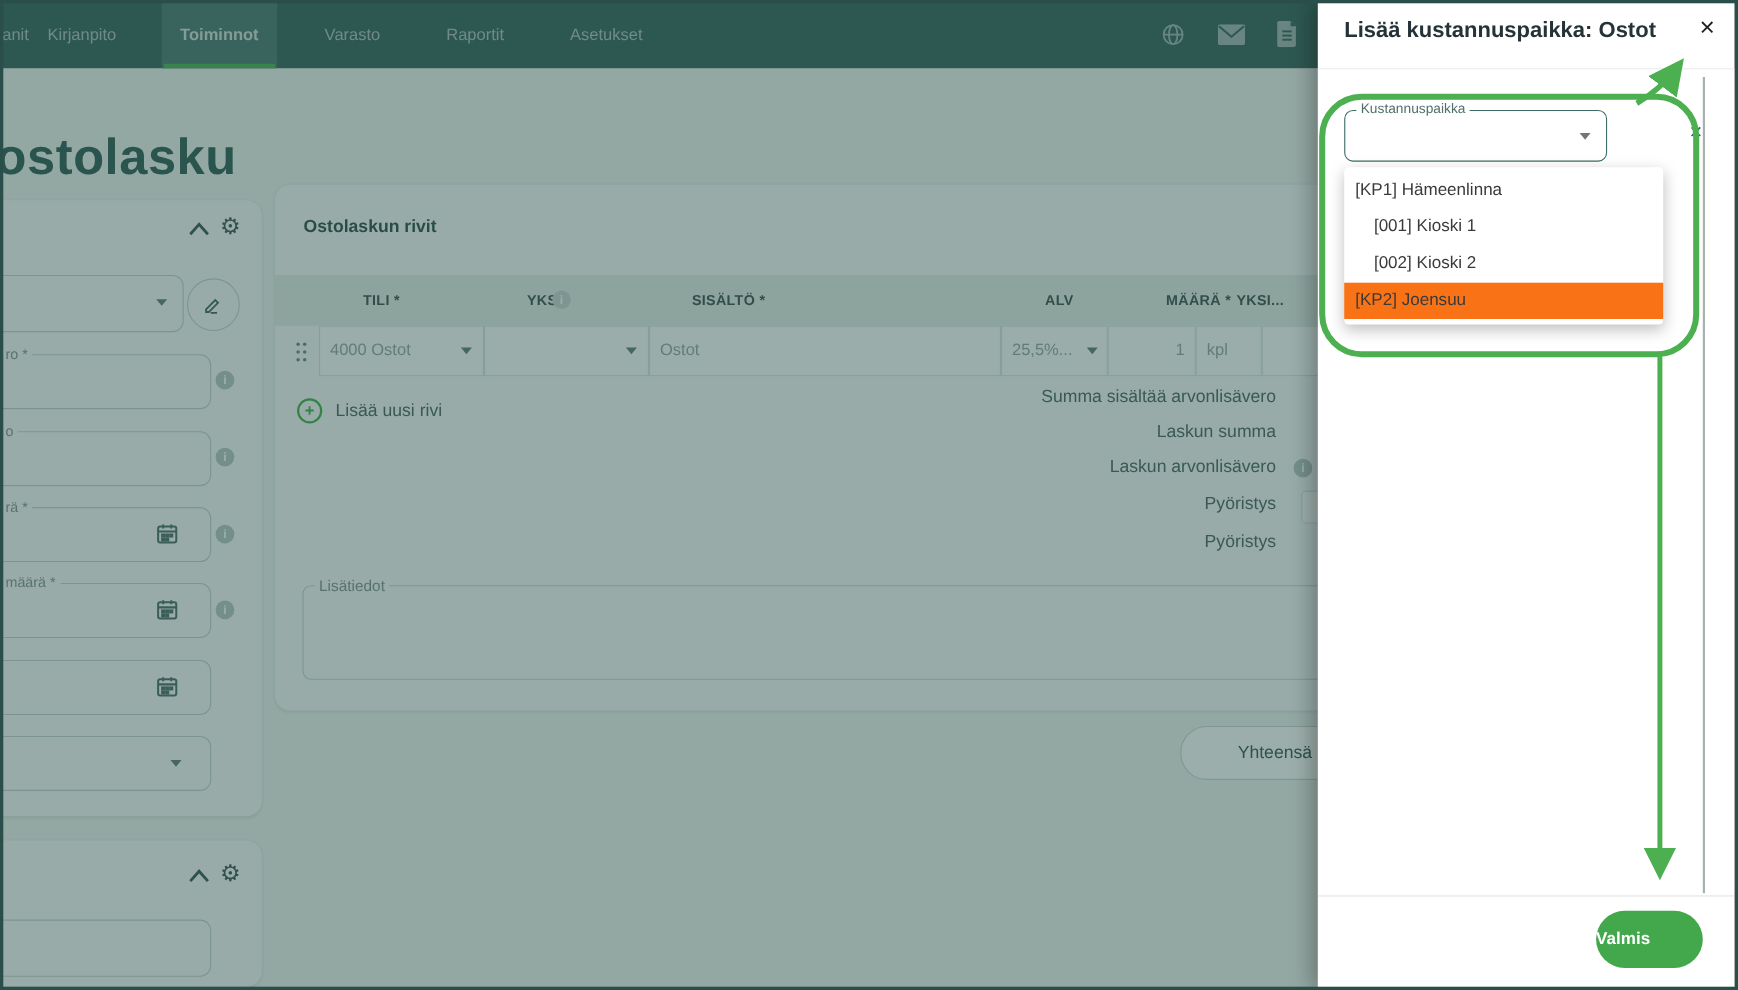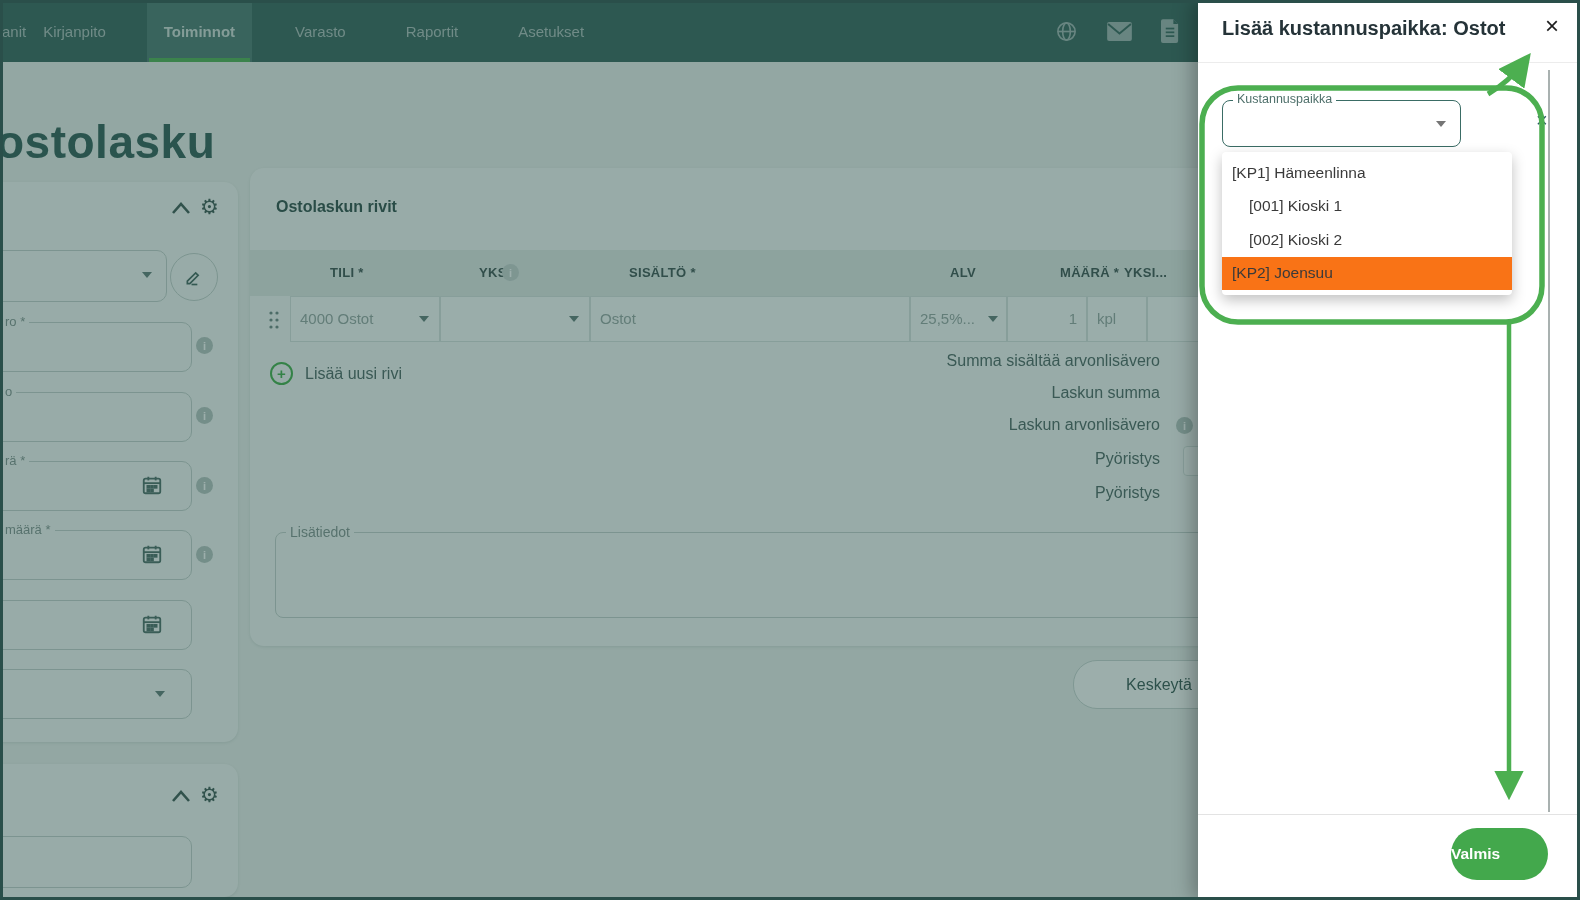--- a/index.html
+++ b/index.html
@@ -269,21 +269,21 @@
     <span class="sumline" style="top:282px;">Pyöristys</span>
     <div class="pyor-input" style="left:933px;top:278px;position:absolute;"></div>
     <span class="sumline" style="top:316px;">Pyöristys</span>
 
     <div class="notes">
       <span class="legend">Lisätiedot</span>
     </div>
   </section>
 
   <div class="btn-outline">
-    <span>Keskeytä</span>
+    <span>Yhteensä</span>
   </div>
 
 </div>
 
 <div class="backdrop"></div>
 
 <aside class="drawer">
   <div class="drawer-header">
     <span class="drawer-title">Lisää kustannuspaikka: Ostot</span>
     <span class="drawer-close">×</span>

